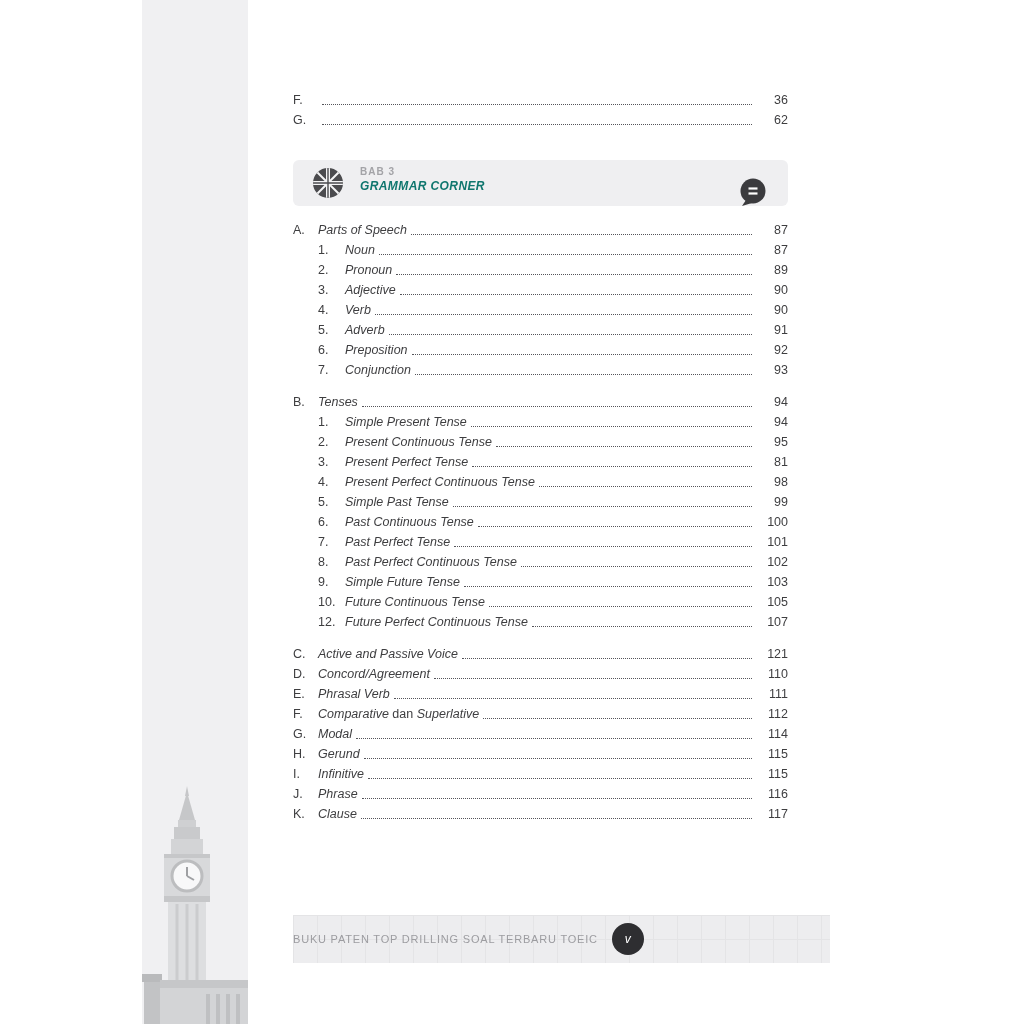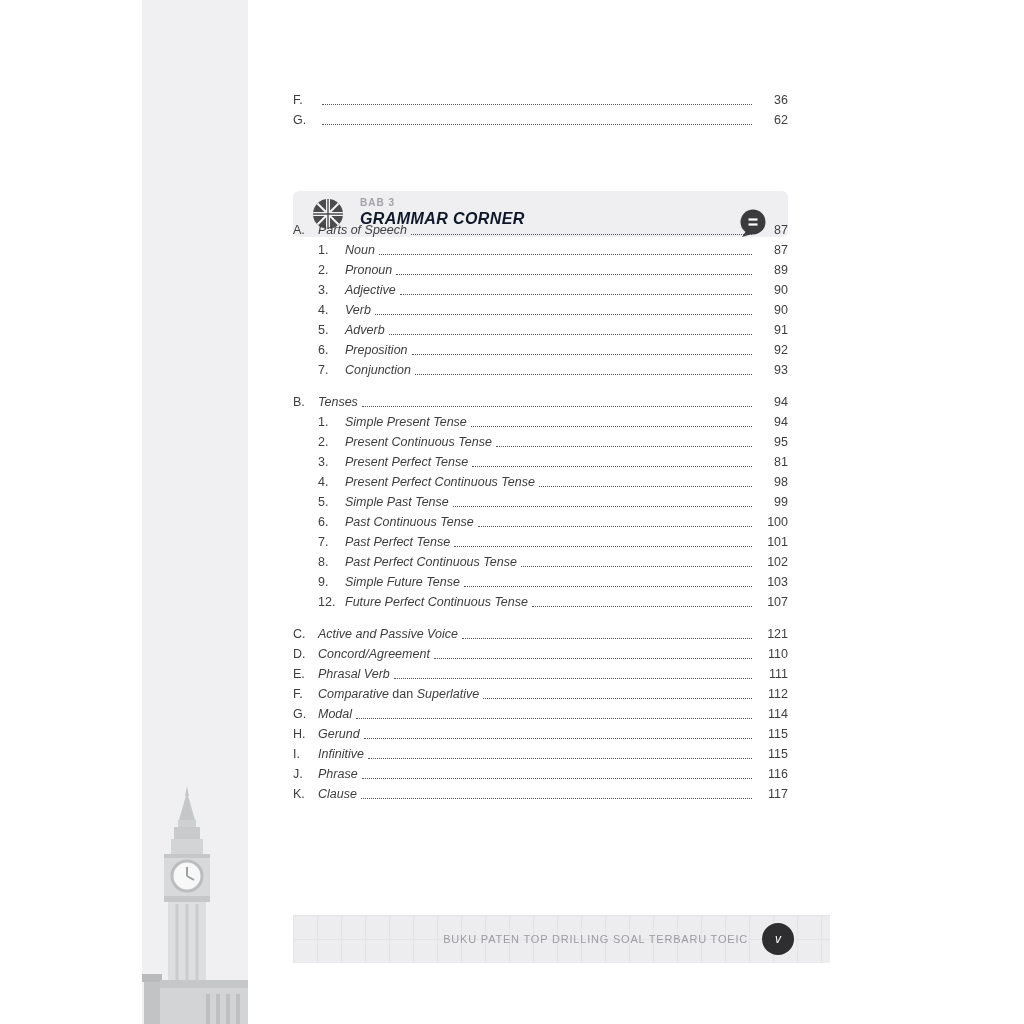--- a/index.html
+++ b/index.html
@@ -34,44 +34,43 @@
   .toc-row .leader {
     flex:1 1 auto; min-width:8px;
     border-bottom:1px dotted #55555a;
     margin:0 5px 5px 4px;
   }
   .toc-row .pg { flex:none; width:31px; text-align:right; }
 
   
   .chapter-box {
     position:absolute; left:293px; top:160px; width:495px; height:46px;
-    background:#efeff1; border-radius:6px;margin-top:31px;
+    background:#efeff1; border-radius:6px;
   }
   .chapter-flag { position:absolute; left:20px; top:8px; width:30px; height:30px; }
   .chapter-texts { position:absolute; left:67px; top:6px; }
   .chapter-kicker {
     font-size:10px; font-weight:bold; letter-spacing:1px;
     color:#a3a3a7; text-transform:uppercase;
   }
   .chapter-title {
-    font-size:16px; font-weight:bold; font-style:italic;
-    color:#0f172a; letter-spacing:0.4px; margin-top:2px;
+    font-size:12px; font-weight:bold; font-style:italic;
+    color:#0f766e; letter-spacing:0.4px; margin-top:2px;
   }
   .chapter-bubble { position:absolute; right:21px; top:18px; width:28px; height:28px; }
 
   
   .footer-bar {
     position:absolute; left:293px; top:915px; width:537px; height:48px;
     background:#ededef;
     background-image:
       linear-gradient(#e4e4e6 1px, transparent 1px),
       linear-gradient(90deg, #e4e4e6 1px, transparent 1px);
     background-size:24px 24px;
-    display:flex; align-items:center; justify-content:flex-end;
-    padding-right:36px;
+    display:flex; align-items:center; 
   }
   .footer-title {
     font-size:11px; letter-spacing:0.8px; color:#9c9ca0;
     text-transform:uppercase; margin-right:14px;
   }
   .page-badge {
     width:32px; height:32px; border-radius:50%;
     background:#2e2e31; color:#ffffff;
     display:flex; align-items:center; justify-content:center;
     font-size:12px; font-style:italic;
@@ -258,20 +257,26 @@
         <span class="leader"></span>
         <span class="pg">102</span>
       </div>
       <div class="toc-row sub">
         <span class="lab">9.</span>
         <span class="title"><i>Simple Future Tense</i></span>
         <span class="leader"></span>
         <span class="pg">103</span>
       </div>
       <div class="toc-row sub">
+        <span class="lab">10.</span>
+        <span class="title"><i>Future Continuous Tense</i></span>
+        <span class="leader"></span>
+        <span class="pg">105</span>
+      </div>
+      <div class="toc-row sub">
         <span class="lab">12.</span>
         <span class="title"><i>Future Perfect Continuous Tense</i></span>
         <span class="leader"></span>
         <span class="pg">107</span>
       </div>
     </div>
     <div class="toc-group">
       <div class="toc-row">
         <span class="lab">C.</span>
         <span class="title"><i>Active and Passive Voice</i></span>

